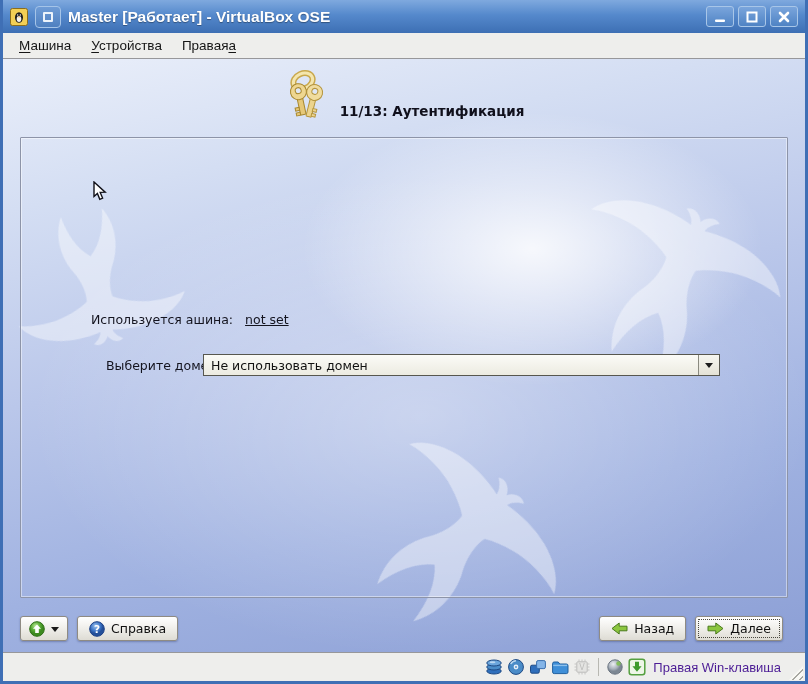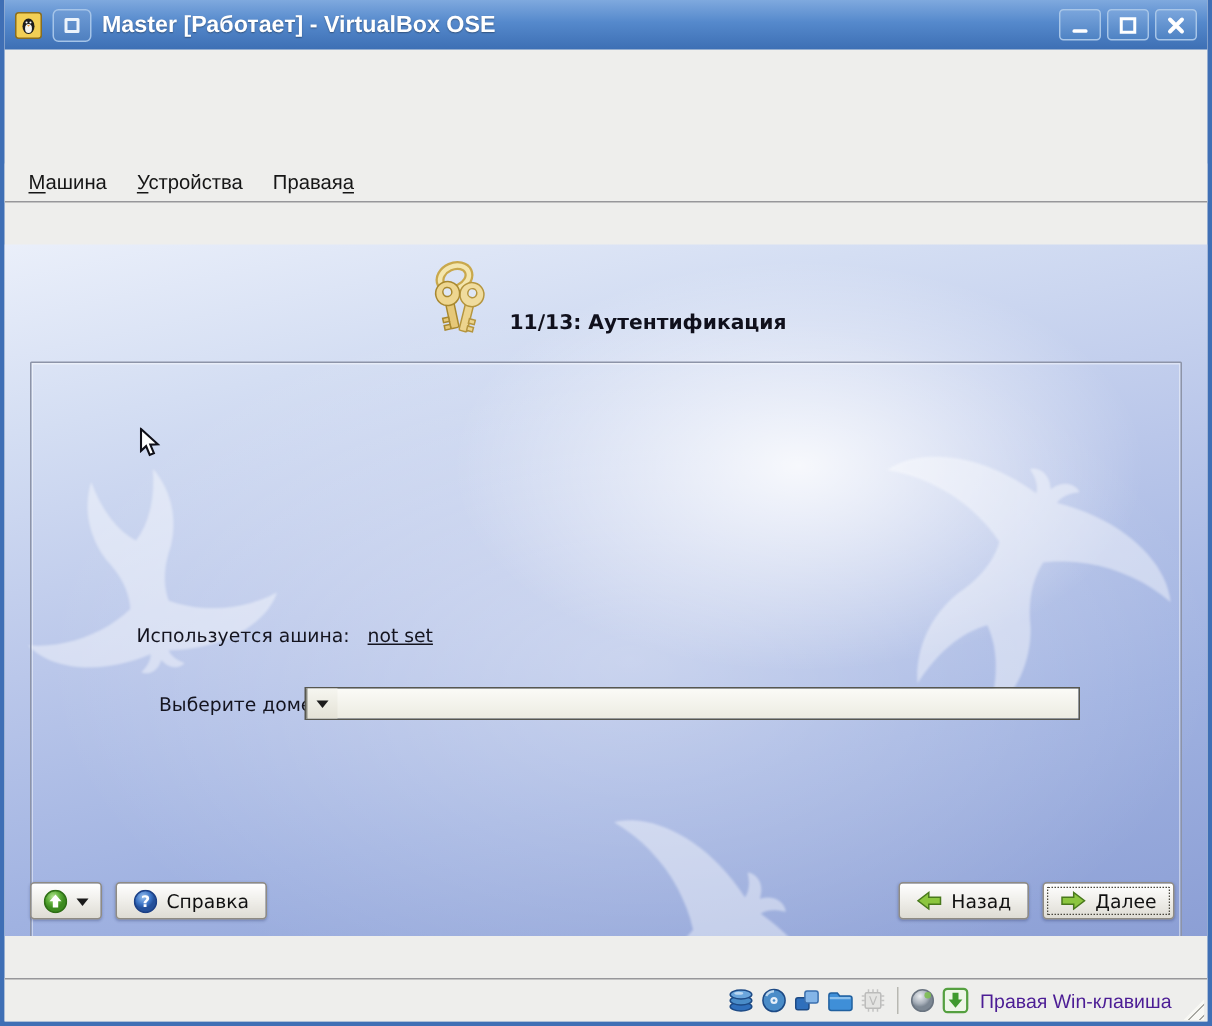--- a/index.html
+++ b/index.html
@@ -2,21 +2,21 @@
 <html><head>
 <meta charset="utf-8">
 <style>
   * { margin:0; padding:0; box-sizing:border-box; }
   html,body { width:808px; height:684px; background:#555; }
   body { font-family:"Liberation Sans", sans-serif; }
 
   .window {
     position:relative; width:808px; height:684px; overflow:hidden;
     border-left:3px solid #3f6fb5; border-right:3px solid #3f6fb5; border-bottom:3px solid #3f6fb5;
-    display:flex; flex-direction:column; background:#eeeeec;gap:28px;
+    display:flex; flex-direction:column; background:#eeeeec;
   }
 
   
   .titlebar {
     height:33px; flex:0 0 33px;
     background:linear-gradient(#7fa9de 0%, #5589cc 45%, #3d6fb4 100%);
     display:flex; align-items:center; padding:0 7px; gap:7px;
   }
   .app-icon { width:18px; height:18px; flex:0 0 auto; }
   .vmstate-btn {
@@ -33,21 +33,21 @@
   .win-controls { display:flex; gap:4px; }
   .wc-btn {
     width:28px; height:21px; border-radius:3px;
     background:linear-gradient(#7aa5dc,#4f83c4); border:1px solid #a8c6e8;
     display:flex; align-items:center; justify-content:center; cursor:default;
   }
 
   
   .menubar {
     height:26px; flex:0 0 26px; background:#eeeeec; border-bottom:1px solid #97979a;
-    display:flex; align-items:center; padding-left:6px; font-size:13.5px; color:#161616;margin-top:48px;
+    display:flex; align-items:center; padding-left:6px; font-size:13.5px; color:#161616;
   }
   .menu-item { padding:3px 10px; }
   .menu-item .mn { text-decoration:underline; text-underline-offset:2px; }
 
   
   .vm-screen {
     position:relative; flex:1; overflow:hidden;
     font-family:"DejaVu Sans", sans-serif; color:#14141f;
     background:
       radial-gradient(ellipse 320px 190px at 66% 32%, rgba(255,255,255,.85), rgba(255,255,255,0) 72%),
@@ -192,20 +192,21 @@
     </div>
 
     <div class="content-frame"></div>
 
     <div class="domain-status">
       <span>Используется ашина:</span><span class="val">not set</span>
     </div>
 
     <div class="select-label">Выберите домен:</div>
     <div class="combobox">
+      <div class="combo-text">Не использовать домен</div>
       <div class="combo-arrow">
           <div class="tri"></div>
         </div>
     </div>
 
     <svg class="cursor" width="14" height="20" viewBox="0 0 14 20">
       <path d="M1,1 L1,15.5 L4.4,12.4 L6.8,18.3 L9.6,17.1 L7.2,11.4 L12.2,11.2 Z" fill="#ffffff" stroke="#101018" stroke-width="1.4"></path>
     </svg>
 
     <div class="vm-btn-left">

